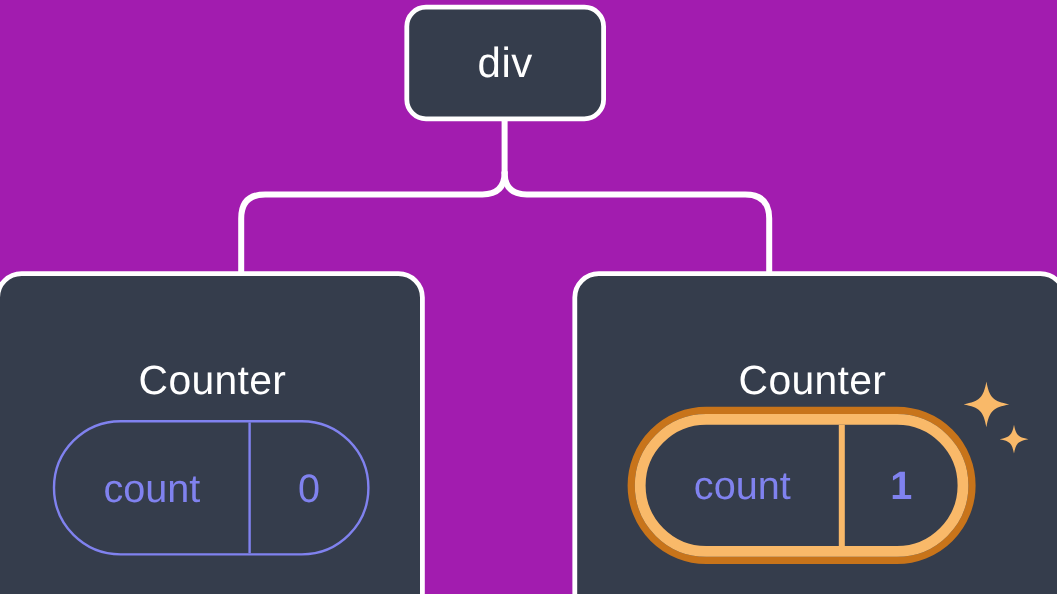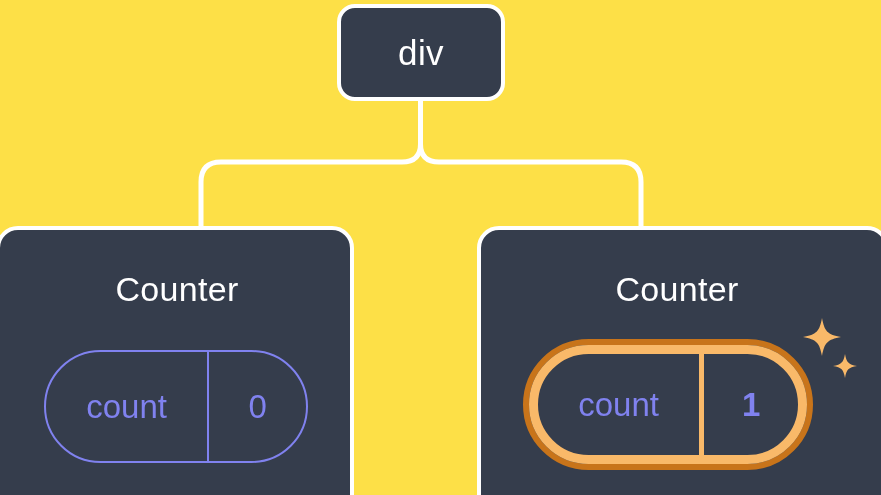--- a/index.html
+++ b/index.html
@@ -4,21 +4,21 @@
 <style>
   html, body {
     margin: 0;
     padding: 0;
     background: #4c6872;
   }
   #stage {
     position: relative;
     width: 881px;
     height: 495px;
-    background: #fde047;
+    background: #a21caf;
     overflow: hidden;
     font-family: "Liberation Sans", sans-serif;
   }
   #connectors {
     position: absolute;
     left: 0;
     top: 0;
     width: 881px;
     height: 495px;
   }
@@ -56,21 +56,21 @@
     left: -4px;
     width: 358px;
   }
   #child-right {
     left: 477px;
     width: 412px;
   }
 
   .child-title {
     position: absolute;
-    top: 40px;
+    top: 68px;
     left: 0;
     right: 0;
     text-align: center;
     color: #ffffff;
     font-size: 34px;
     letter-spacing: 0.3px;
   }
   #child-left .child-title { padding-left: 4px; }
   #child-right .child-title { padding-right: 12px; }
 

